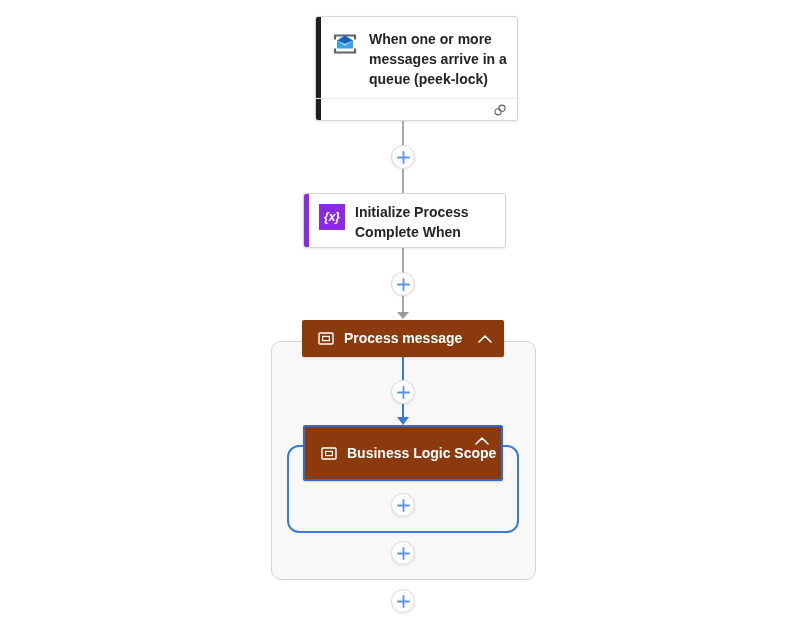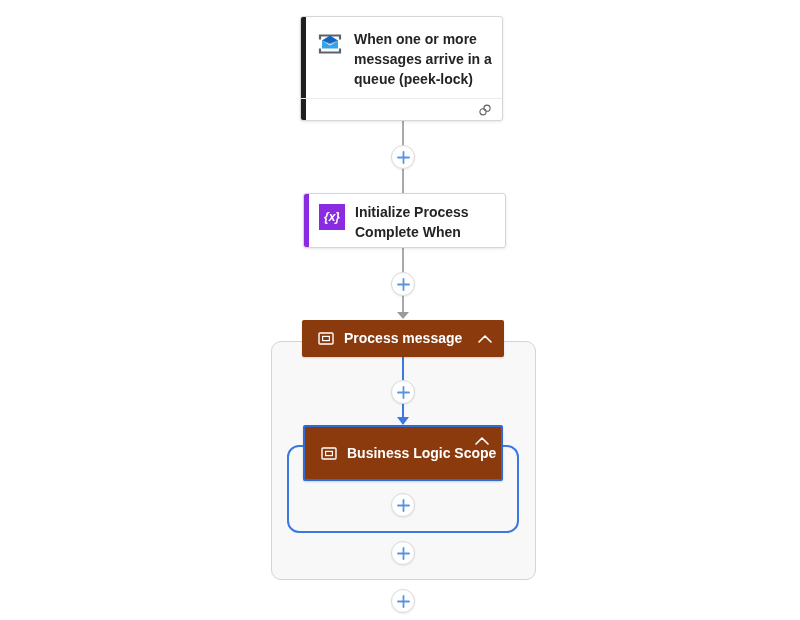--- a/index.html
+++ b/index.html
@@ -78,21 +78,21 @@
   <div class="group" style="left:271px;top:341px;width:265px;height:239px;"></div>
 
   <div class="group blue" style="left:287px;top:445px;width:232px;height:88px;"></div>
 
   <div class="vline" style="left:402px;top:121px;height:72px;"></div>
   <div class="vline" style="left:402px;top:248px;height:64px;"></div>
   <div class="arrowhead" style="left:397px;top:312px;"></div>
   <div class="vline blue" style="left:402px;top:357px;height:60px;"></div>
   <div class="arrowhead blue" style="left:397px;top:417px;"></div>
 
-  <div class="card" style="left:300px;top:16px;width:203px;height:105px;">
+  <div class="card" style="left:315px;top:16px;width:203px;height:105px;">
     <div class="accent" style="background:#1f1f1f;"></div>
     <div class="row">
       <svg class="sbus-icon" viewBox="0 0 28 28">
         <path d="M4 9.5 V5.5 H24 V9.5" fill="none" stroke="#5f6368" stroke-width="2.2"></path>
         <path d="M4 18.5 V22.5 H24 V18.5" fill="none" stroke="#5f6368" stroke-width="2.2"></path>
         <polygon points="6,10.5 14,5.5 22,10.5 14,14.5" fill="#1565c0"></polygon>
         <polygon points="6,10.5 6,18.5 22,18.5 22,10.5 14,15.5" fill="#35a3e8"></polygon>
         <polygon points="7.2,10.8 14,14 20.8,10.8 14,13.6" fill="#cfe8f8"></polygon>
       </svg>
       <div class="title">When one or more messages arrive in a queue (peek-lock)</div>

